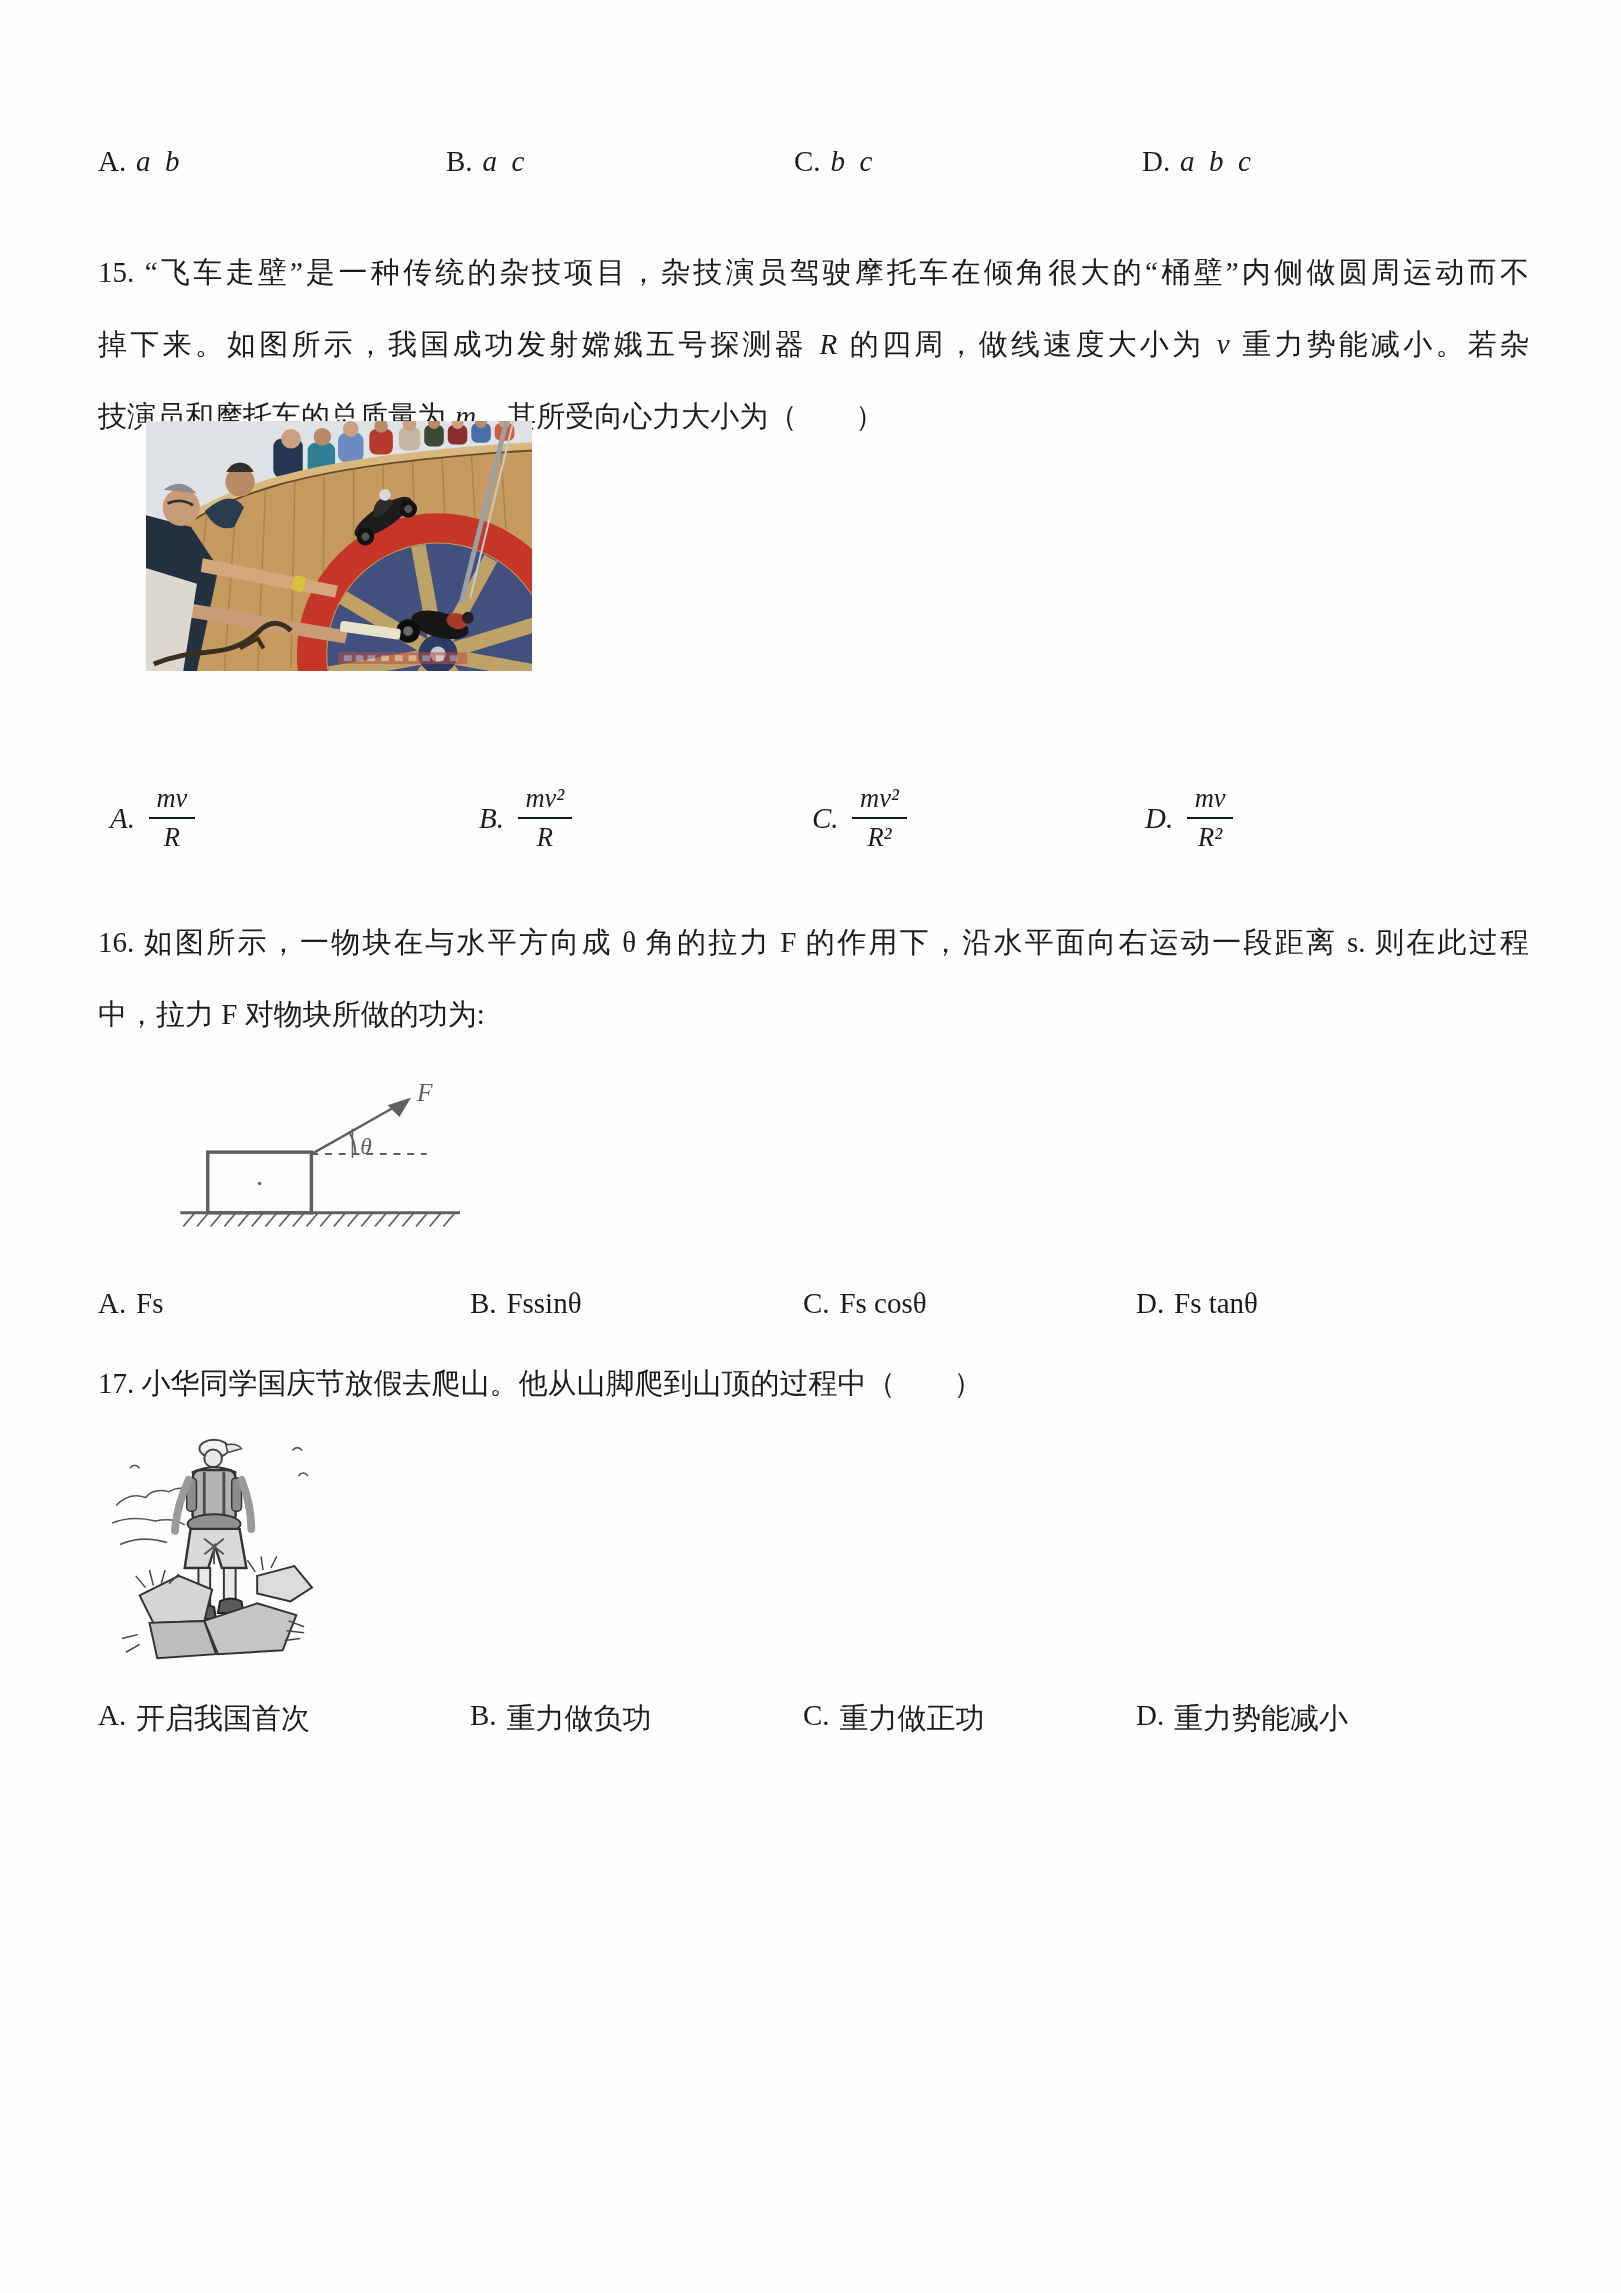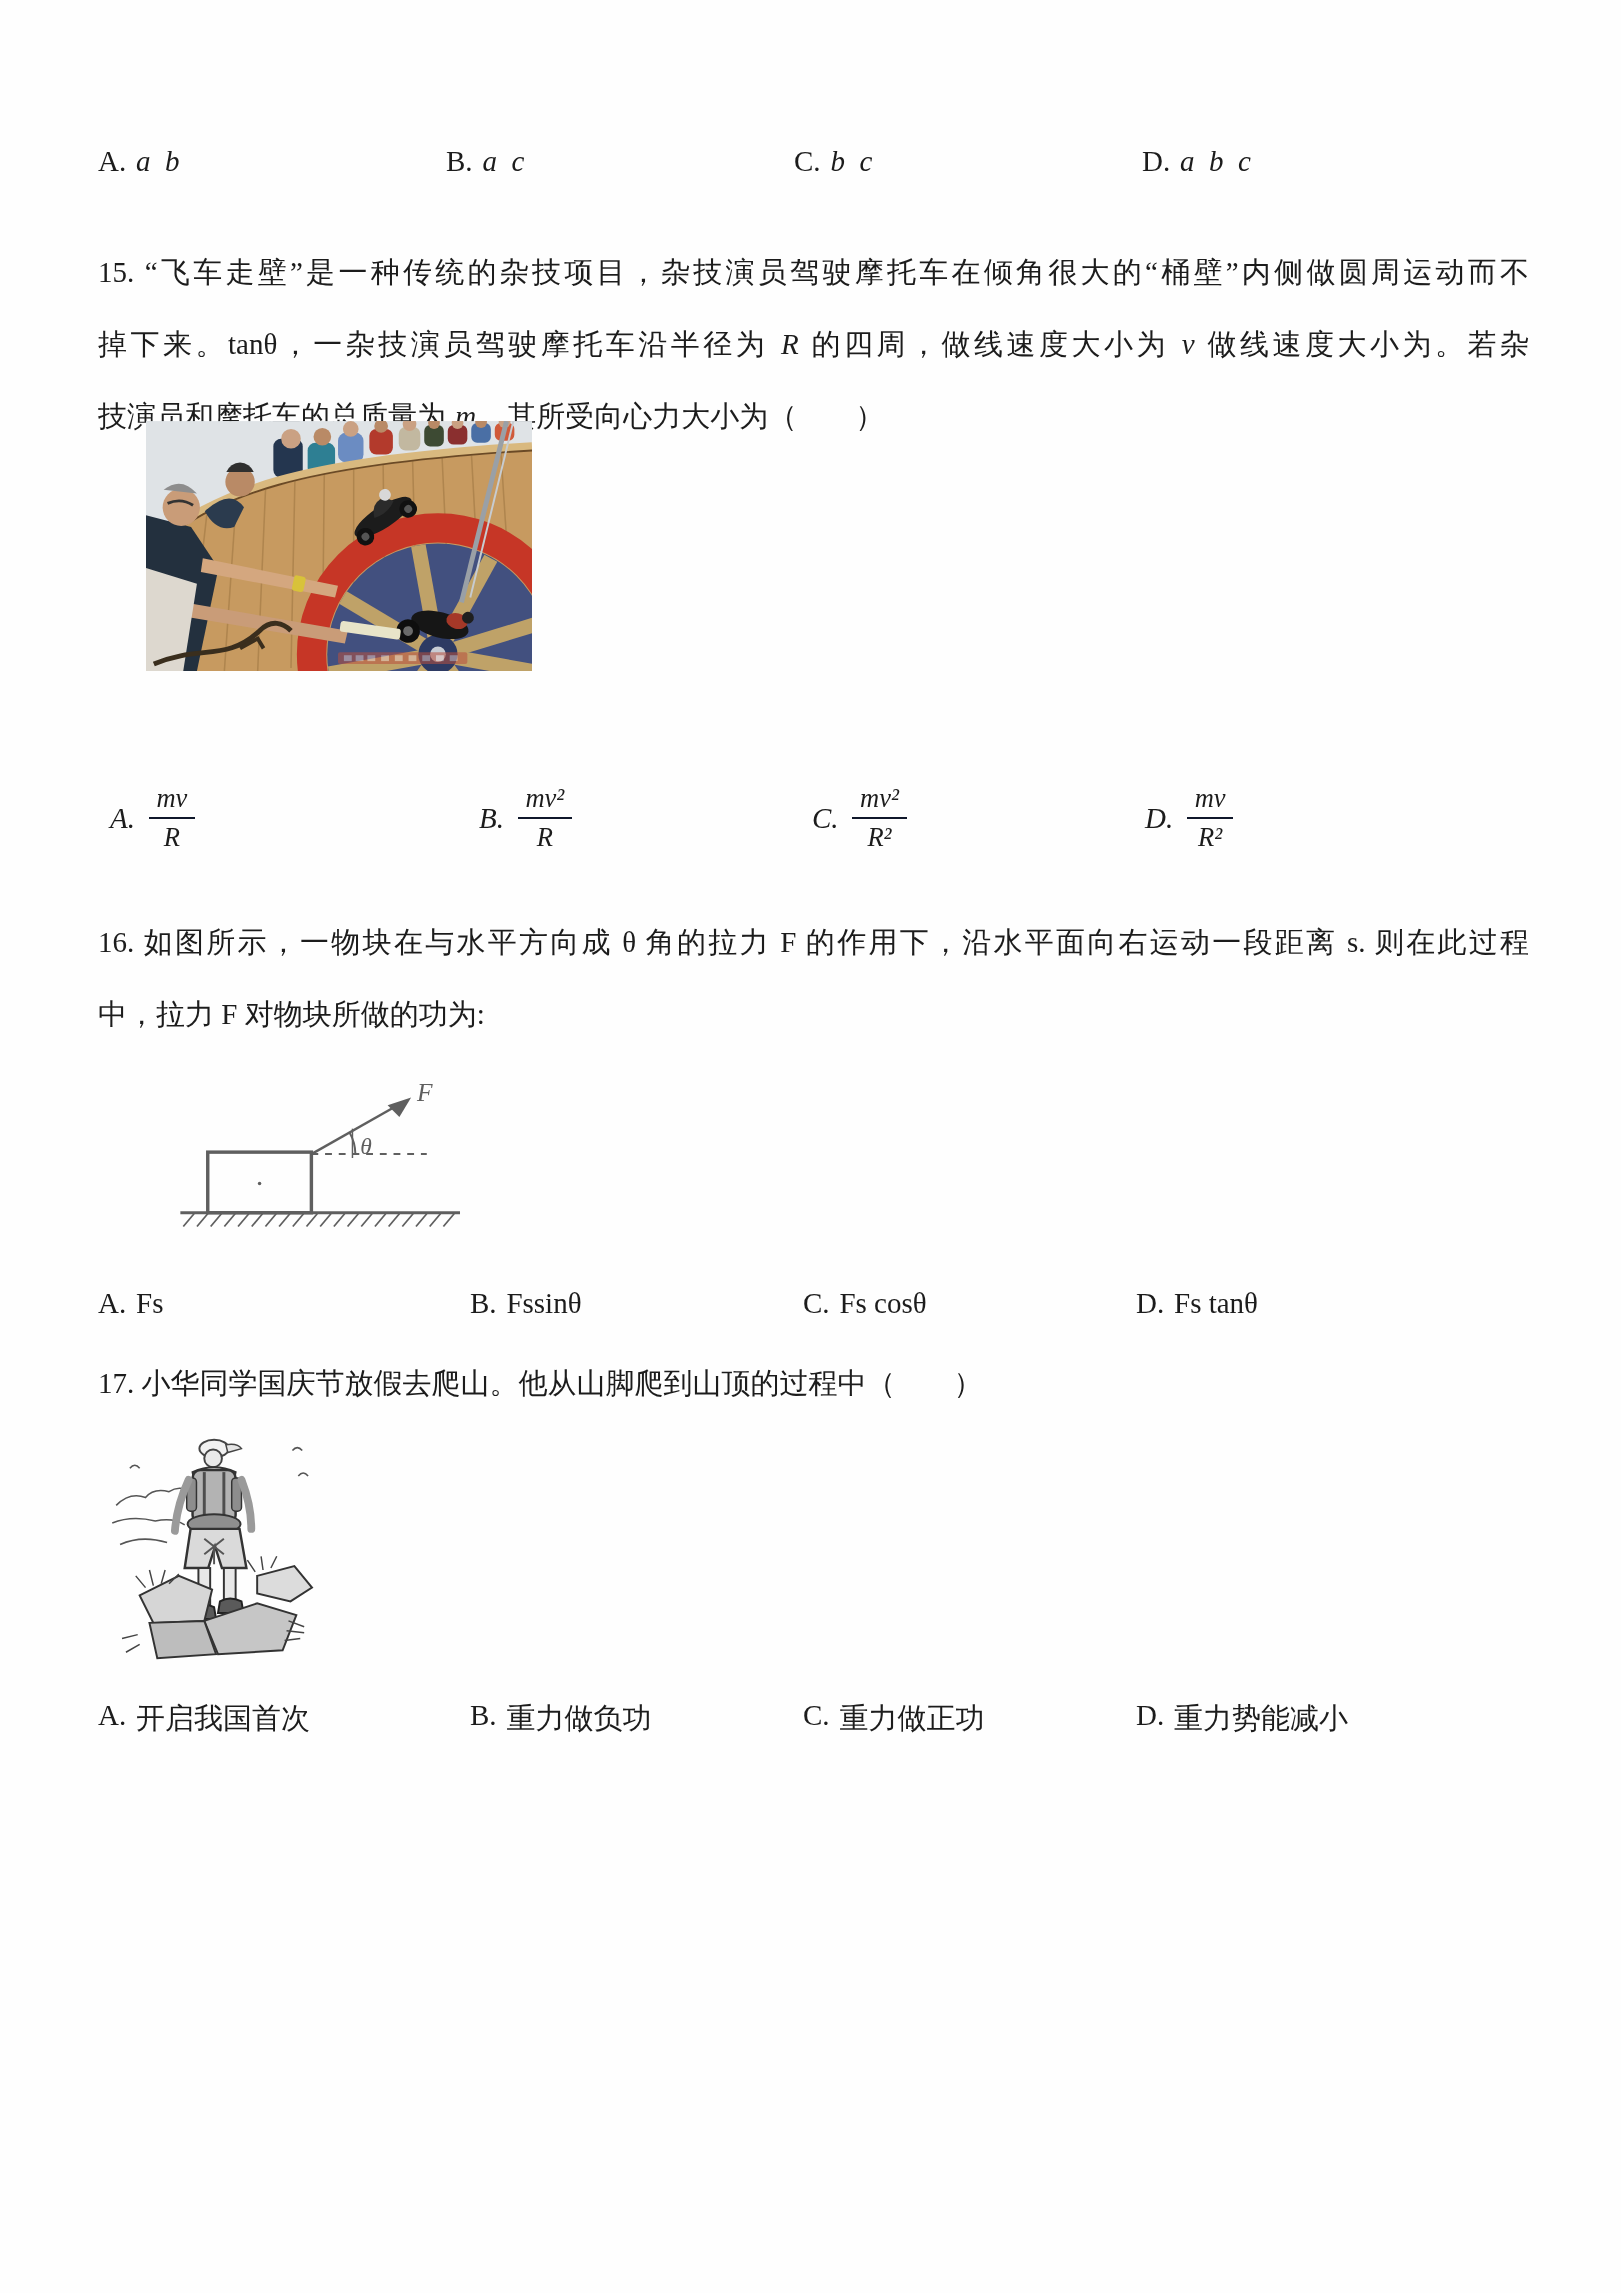--- a/index.html
+++ b/index.html
@@ -52,21 +52,21 @@
       <span class="val">b  c</span>
     </div>
     <div class="opt p4">
       <span class="lbl">D.</span>
       <span class="val">a  b  c</span>
     </div>
   </div>
 
   <div class="para" style="top:236px;">
     <div class="ln just">15. “飞车走壁”是一种传统的杂技项目，杂技演员驾驶摩托车在倾角很大的“桶壁”内侧做圆周运动而不</div>
-    <div class="ln just"><span>掉下来。tanθ，一杂技演员驾驶摩托车沿半径为 </span><span class="var">R</span><span> 的四周，做线速度大小为 </span><span class="var">v</span><span> 做线速度大小为。若杂</span></div>
+    <div class="ln just"><span>掉下来。如图所示，我国成功发射嫦娥五号探测器 </span><span class="var">R</span><span> 的四周，做线速度大小为 </span><span class="var">v</span><span> 重力势能减小。若杂</span></div>
     <div class="ln"><span>技演员和摩托车的总质量为 </span><span class="var">m</span><span>，其所受向心力大小为（　　）</span></div>
   </div>
 
   <div class="figure" style="left:146px;top:421px;width:386px;height:250px;">
     <svg width="386" height="250" viewBox="0 0 394 255">
       <rect width="394" height="255" fill="#dfe3e6"></rect>
 
       <g stroke="none">
         <rect x="130" y="18" width="30" height="40" rx="8" fill="#24364f"></rect>
           <circle cx="148" cy="18" r="10" fill="#caa183"></circle>

